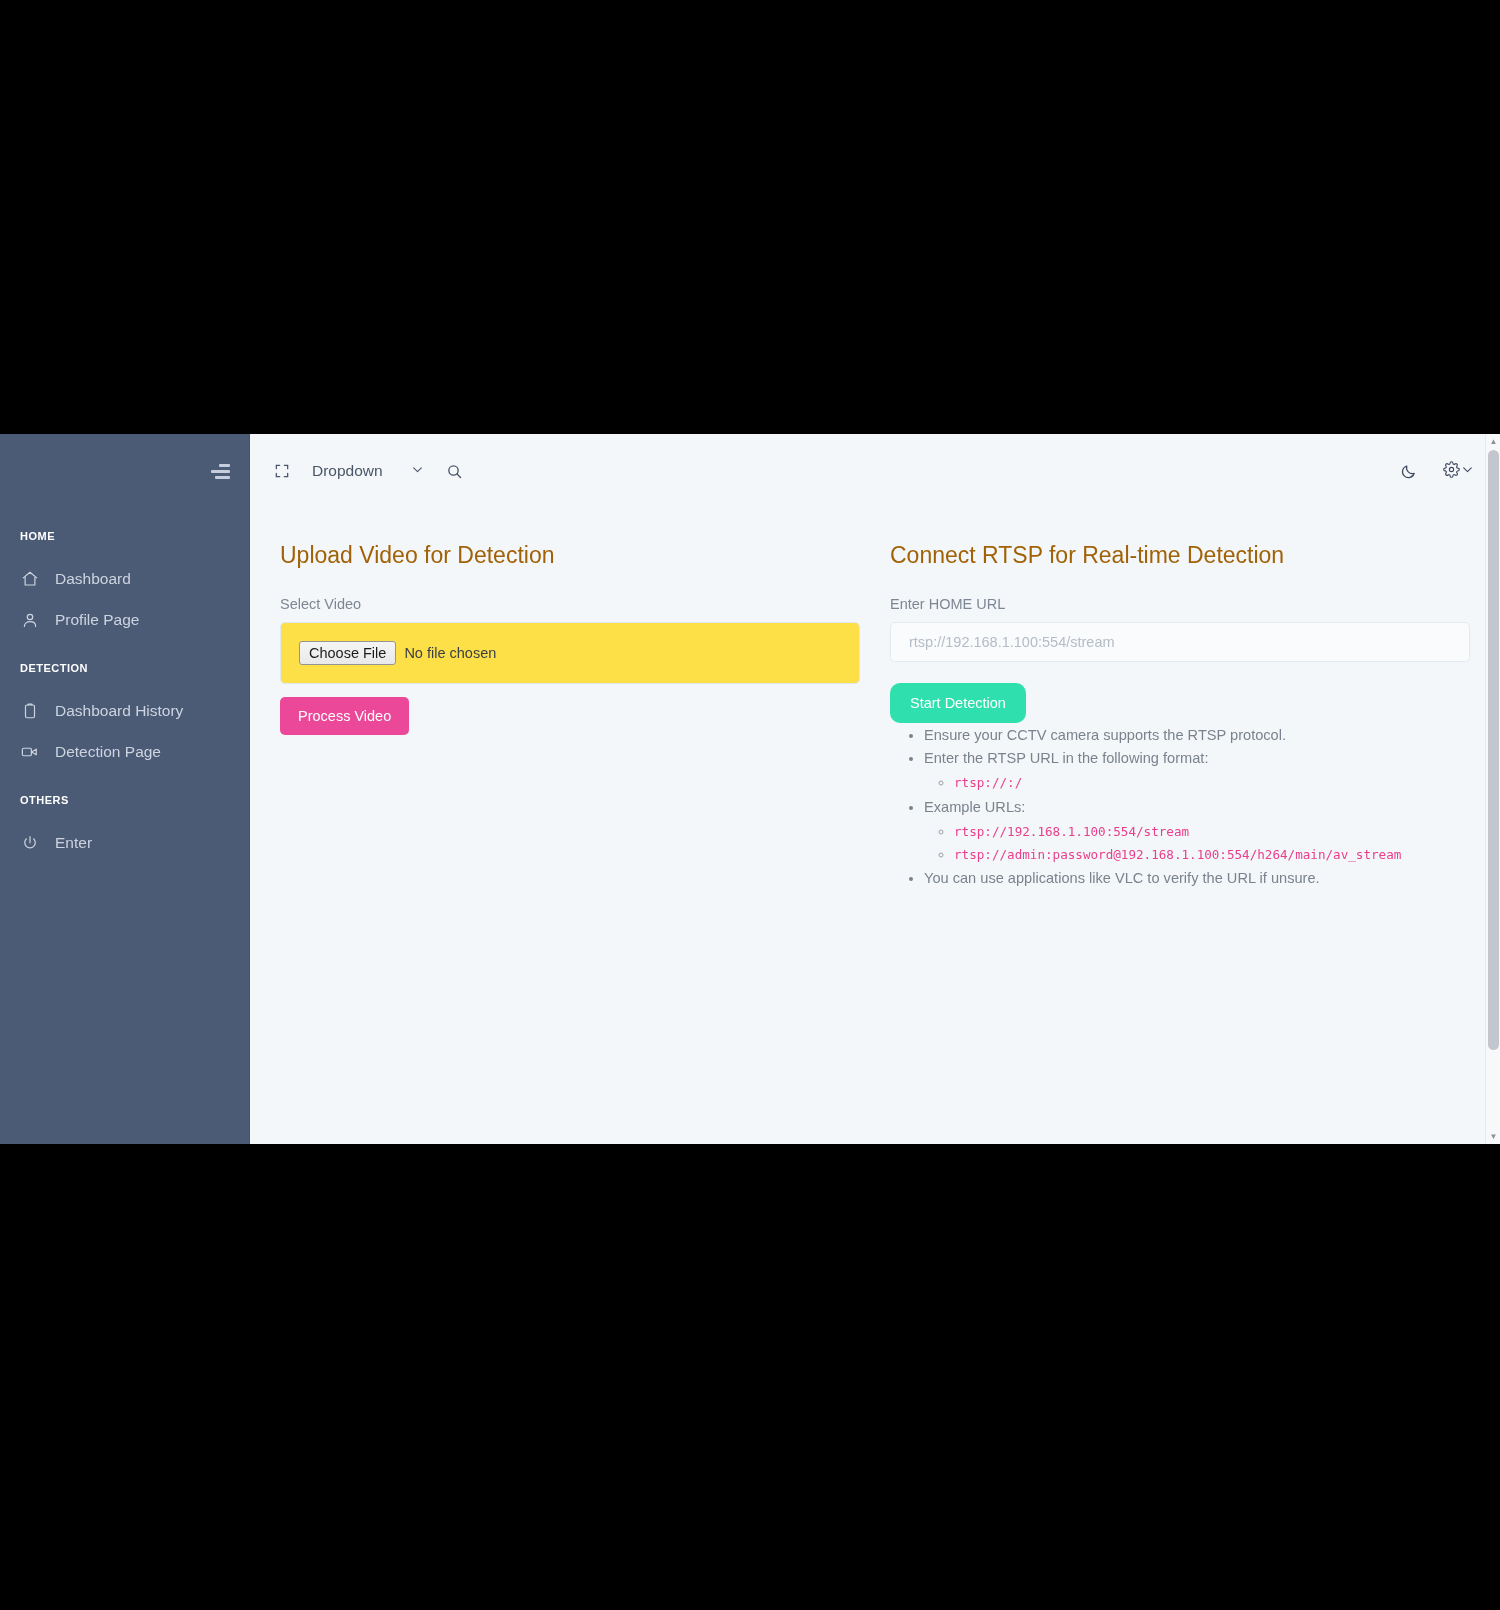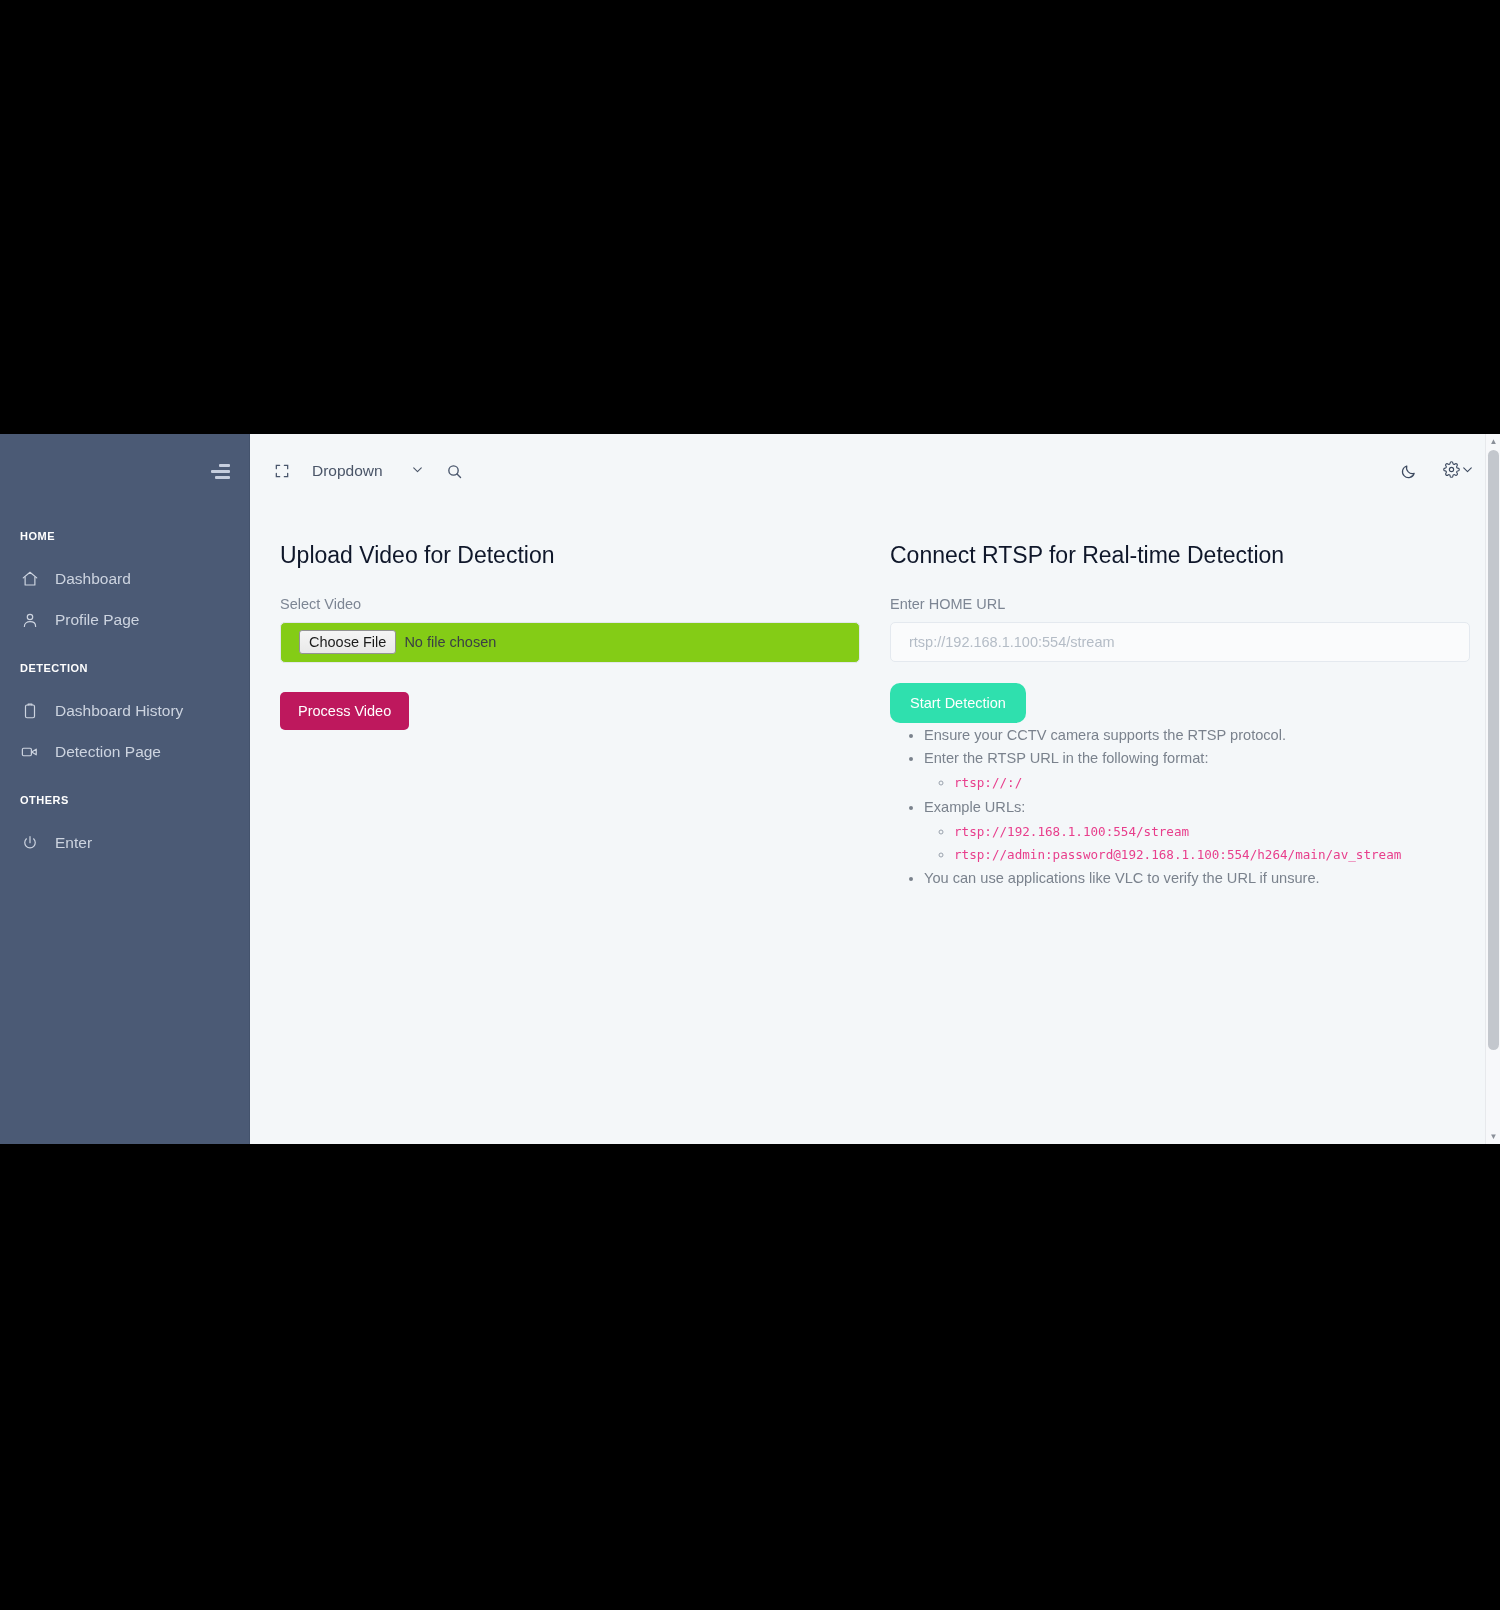--- a/index.html
+++ b/index.html
@@ -115,34 +115,34 @@
     overflow: hidden;
     padding: 34px 30px 0 30px;
     display: flex;
     gap: 30px;
   }
   .col { flex: 1 1 50%; min-width: 0; }
 
   h2.card-title {
     font-size: 23px;
     font-weight: 400;
-    color: #0f172a;
+    color: #a16207;
     margin: 0 0 26px 0;
     line-height: 1.2;
   }
   .field-label {
     font-size: 14.5px;
     color: #7d8694;
     margin-bottom: 10px;
   }
   .file-box {
     border: 1px solid #e2e7ed;
-    background: #84cc16;
+    background: #fde047;
     border-radius: 5px;
-    height: 41px;
+    height: 62px;
     display: flex;
     align-items: center;
     padding: 0 16px 0 18px;
     font-size: 14.5px;
     color: #565e68;
   }
   .choose-file {
     border: 1px solid #949494;
     background: #efefef;
     background-image: linear-gradient(#f5f5f5,#e9e9e9);
@@ -159,21 +159,21 @@
   .btn {
     border: none;
     border-radius: 5px;
     color: #fff;
     font-size: 14.5px;
     padding: 12px 18px;
     cursor: pointer;
     font-family: "Liberation Sans", sans-serif;
     line-height: 1;
   }
-  .btn-process { background: #be185d; margin-top: 29px; }
+  .btn-process { background: #ec4899; margin-top: 13px; }
   .btn-start { background: #2fe0ae; margin-top: 21px; padding: 13px 20px; border-radius: 10px; }
 
   .rtsp-input {
     width: 100%;
     height: 40px;
     border: 1px solid #e4e9ef;
     background: #fafbfc;
     border-radius: 5px;
     padding: 0 18px;
     font-size: 14.5px;

